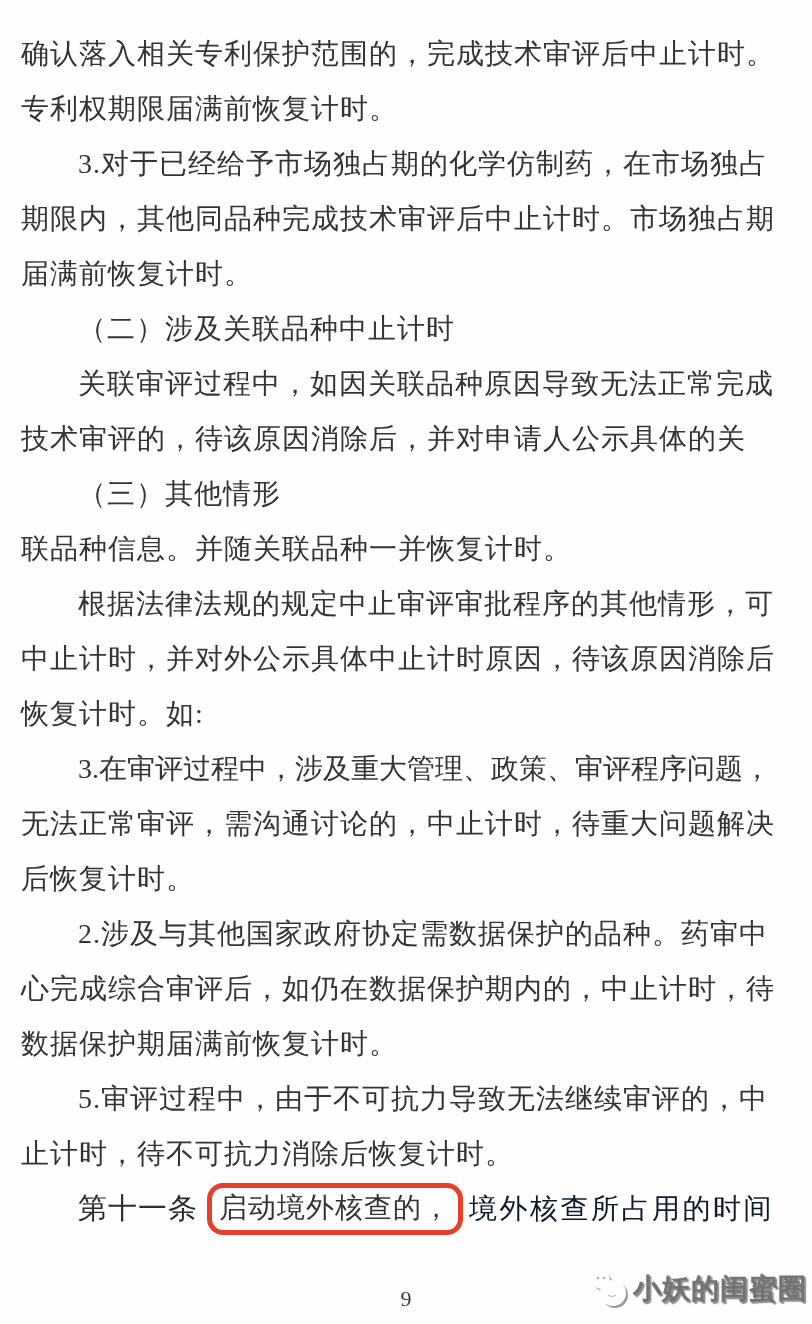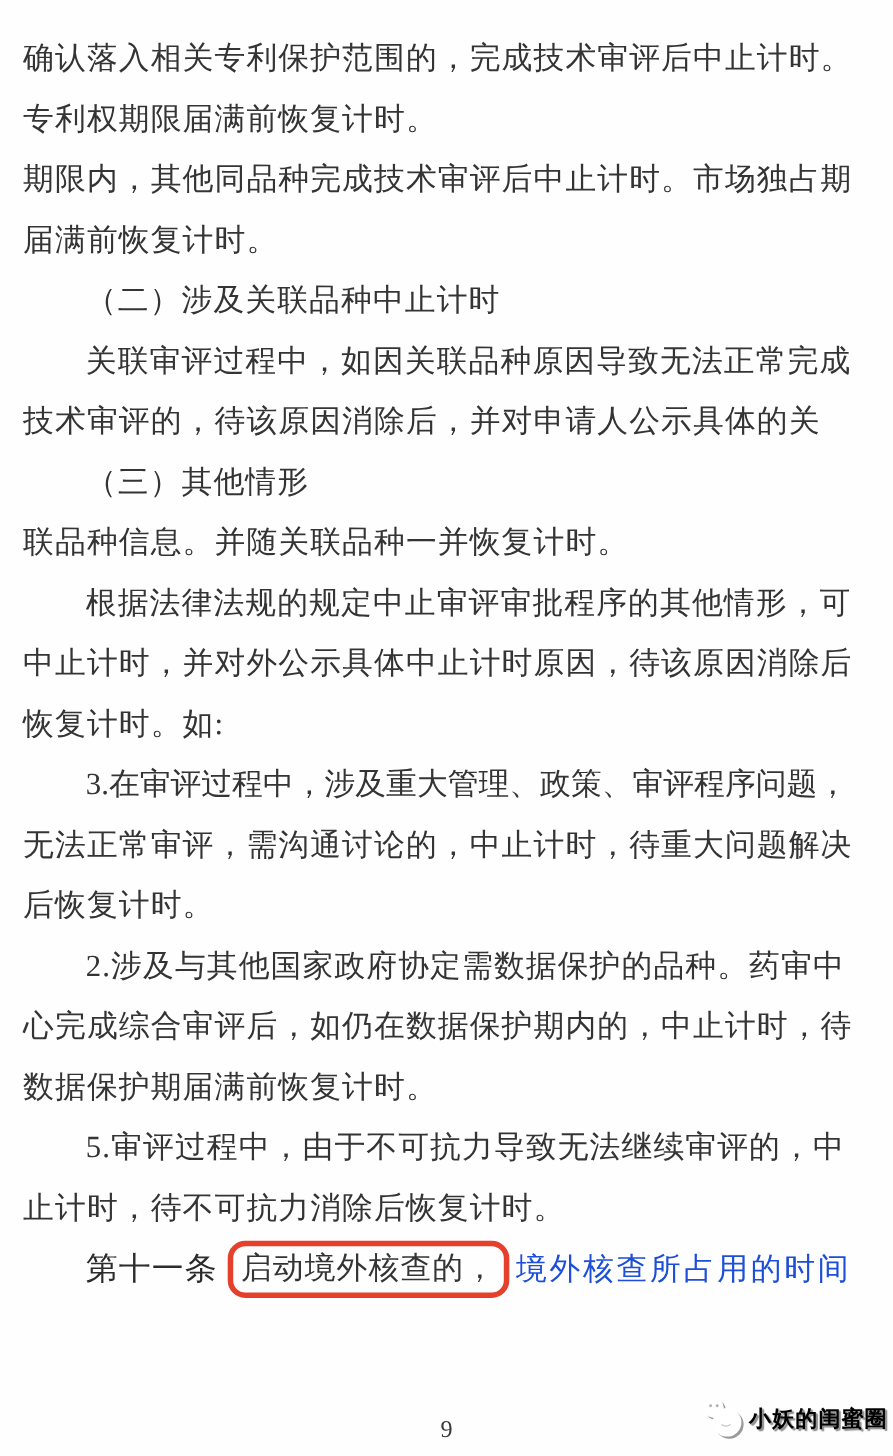--- a/index.html
+++ b/index.html
@@ -55,21 +55,21 @@
     margin-right: 6px;
   }
   .hl-text {
     font-size: 28px;
     letter-spacing: 1px;
     color: #343434;
   }
   .article-rest {
     font-size: 28px;
     letter-spacing: 2.5px;
-    color: #1d4ed8;
+    color: #0f172a;
   }
   .pagenum {
     position: absolute;
     top: 1286px;
     left: 0;
     width: 100%;
     text-align: center;
     font-size: 22px;
     color: #3a3a3a;
   }
@@ -77,34 +77,35 @@
     position: absolute;
     top: 1268px;
     right: 5px;
     display: flex;
     align-items: center;
     gap: 3px;
   }
   .watermark-text {
     font-family: Liberation Serif, serif;
     font-weight: 700;
-    font-size: 20px;
+    font-size: 28px;
     letter-spacing: 1px;
-    color: #000000;
+    color: #737373;
     text-shadow: 2px 2px 1px #8f8f8f, 1px 1px 1px #a5a5a5;
   }
   .watermark-icon { display: block; }
 </style>
 </head>
 <body>
 
 <div class="page">
   <div class="content">
     <div class="line">确认落入相关专利保护范围的，完成技术审评后中止计时。</div>
     <div class="line">专利权期限届满前恢复计时。</div>
+    <div class="line indent">3.对于已经给予市场独占期的化学仿制药，在市场独占</div>
     <div class="line">期限内，其他同品种完成技术审评后中止计时。市场独占期</div>
     <div class="line">届满前恢复计时。</div>
     <div class="line indent">（二）涉及关联品种中止计时</div>
     <div class="line indent">关联审评过程中，如因关联品种原因导致无法正常完成</div>
     <div class="line">技术审评的，待该原因消除后，并对申请人公示具体的关</div>
     <div class="line indent">（三）其他情形</div>
     <div class="line">联品种信息。并随关联品种一并恢复计时。</div>
     <div class="line indent">根据法律法规的规定中止审评审批程序的其他情形，可</div>
     <div class="line">中止计时，并对外公示具体中止计时原因，待该原因消除后</div>
     <div class="line">恢复计时。如:</div>

